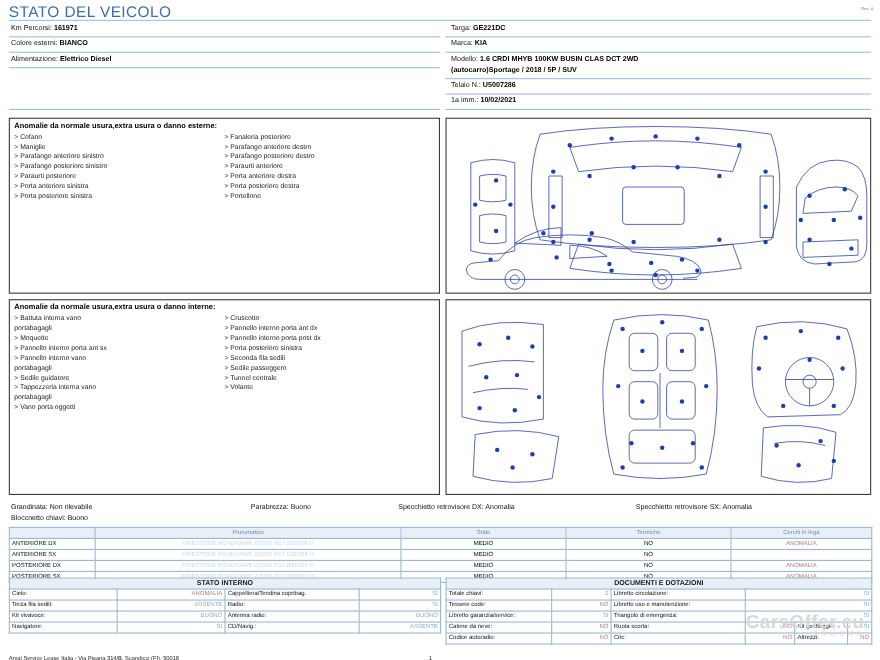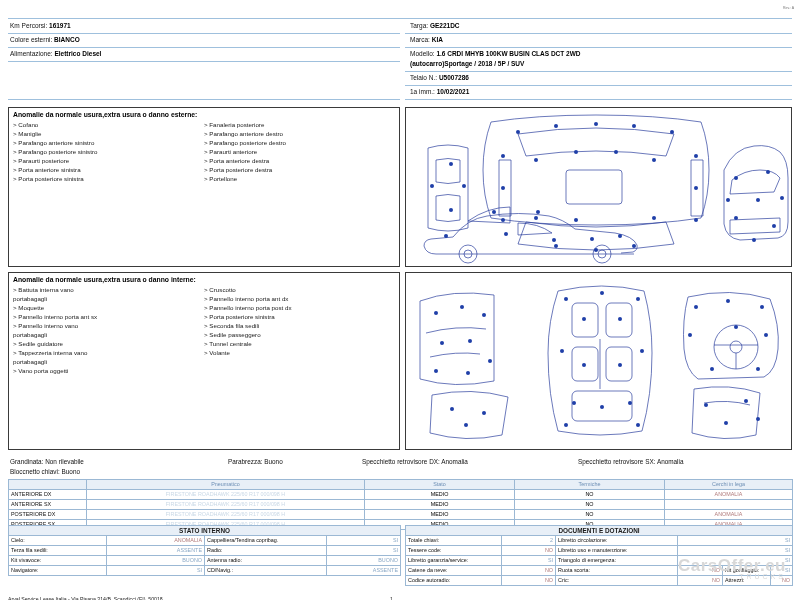--- a/index.html
+++ b/index.html
@@ -132,20 +132,21 @@
     letter-spacing: .5px;
     font-weight: bold;
   }
   .watermark small { font-size: 7px; font-weight: normal; letter-spacing:3px; display:block; text-align:right; margin-top:-3px;}
 </style>
 </head>
 <body>
 
 <div class="page">
 
+  <div class="title">STATO DEL VEICOLO</div>
   <div class="rev">Rev.: A</div>
 
   <div class="hr-blue" style="left:8px; top:18px; width:784px;"></div>
 
   <div class="fld" style="left:10px; top:22px;">
     <span class="lbl">Km Percorsi:</span>
     <span class="val">161971</span>
   </div>
   <div class="hr-blue" style="left:8px; top:33px; width:392px;"></div>
   <div class="fld" style="left:10px; top:36px;">

